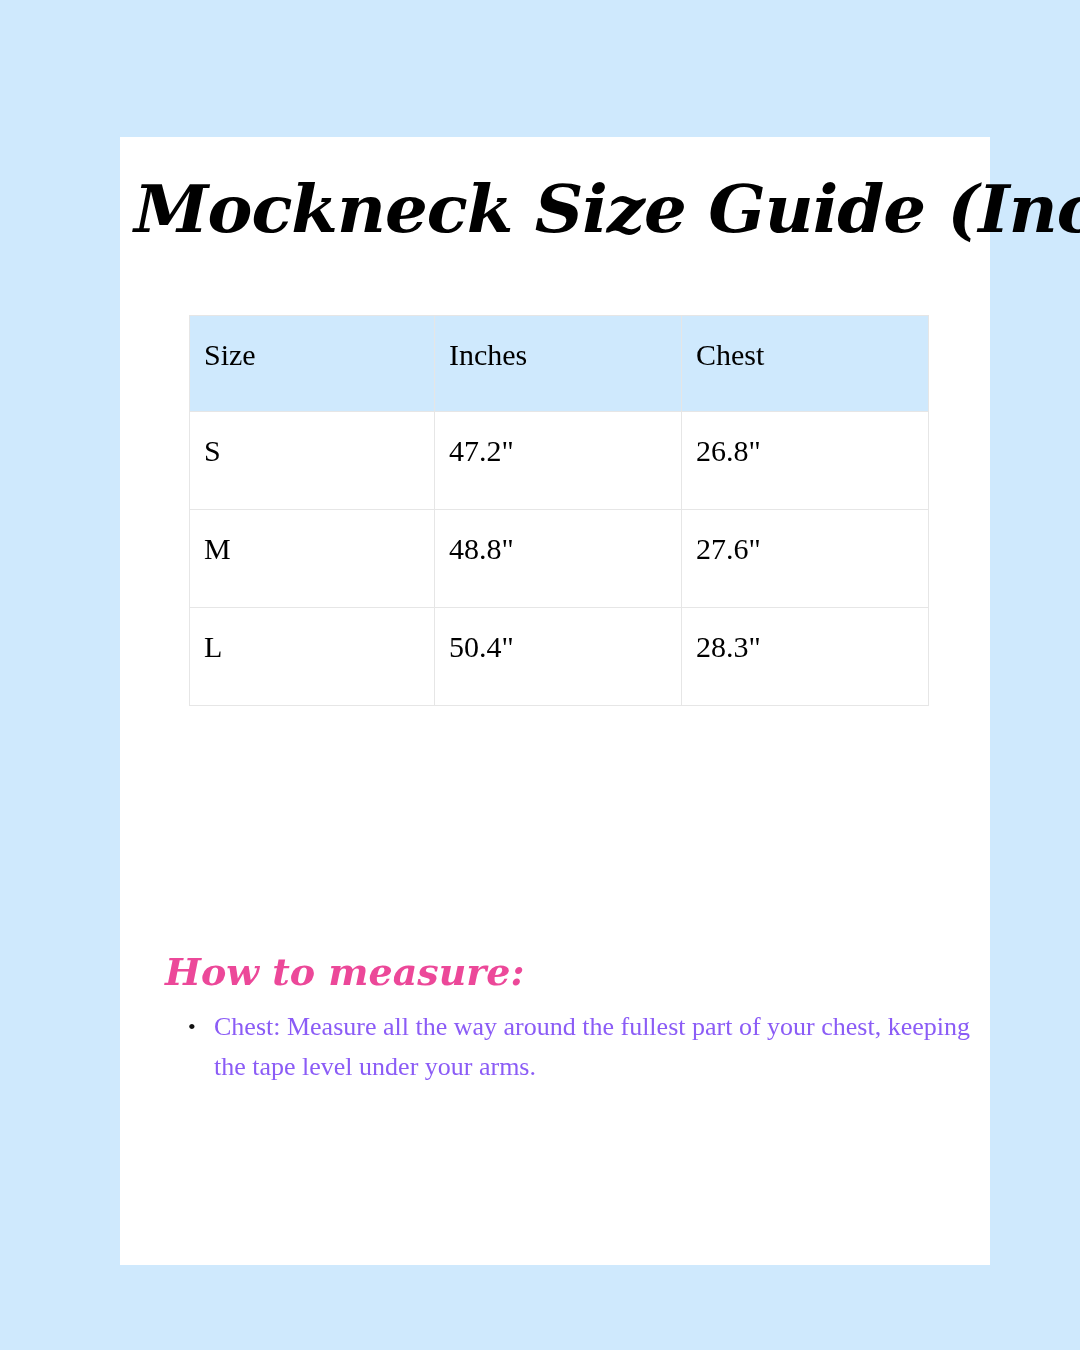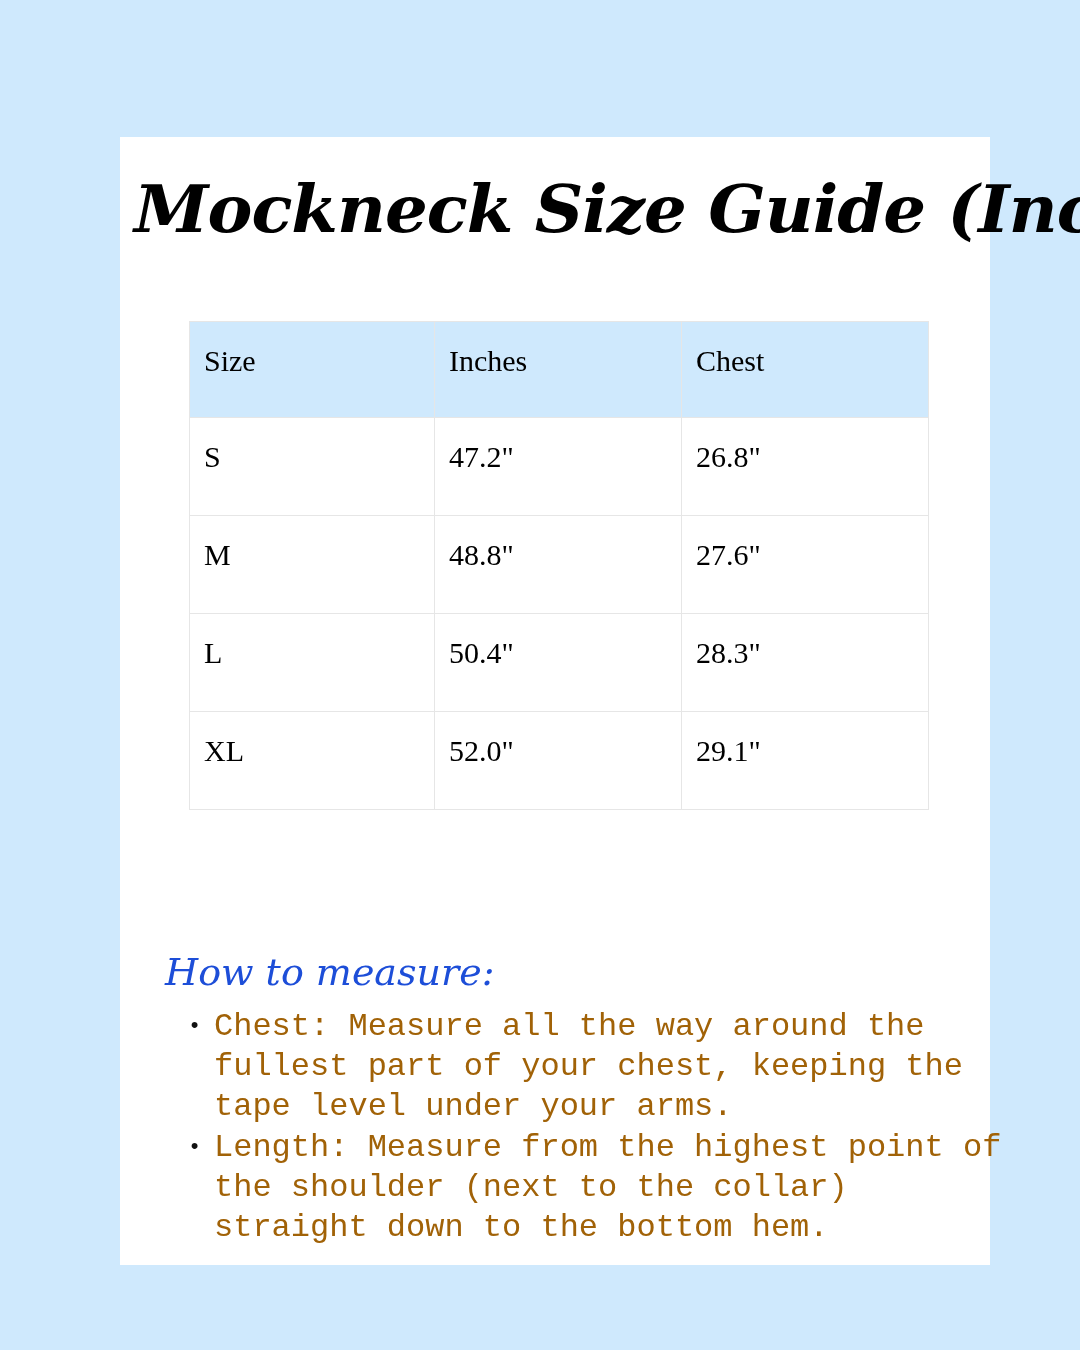--- a/index.html
+++ b/index.html
@@ -47,21 +47,21 @@
     color: #000000;
     white-space: nowrap;
     transform: scaleX(1.02);
     transform-origin: left center;
   }
 
   
   .size-table {
     position: absolute;
     left: 69px;
-    top: 184px;
+    top: 178px;
     width: 739px;
     border-collapse: collapse;
     table-layout: fixed;
   }
   .size-table col.c1 { width: 245px; }
   .size-table col.c2 { width: 247px; }
   .size-table col.c3 { width: 247px; }
 
   .size-table th,
   .size-table td {
@@ -81,44 +81,43 @@
     height: 73px;
   }
 
   
   .howto-heading {
     position: absolute;
     left: 45px;
     top: 812px;
     font-family: "DejaVu Serif", "Liberation Serif", serif;
     font-style: italic;
-    font-weight: 400;
+    font-weight: 700;
     font-size: 38px;
     line-height: 46px;
-    color: #1d4ed8;
+    color: #ec4899;
     white-space: nowrap;
   }
 
   .howto-list {
     position: absolute;
     left: 58px;
     top: 870px;
     width: 790px;
     margin: 0;
     padding: 0 0 0 36px;
     list-style: none;
   }
   .howto-list li {
     position: relative;
-    font-size: 32px;
+    font-size: 26px;
     line-height: 40px;
-    color: #a16207;
+    color: #8b5cf6;
     margin: 0 0 1px 0;
     padding: 0;
-    font-family: Liberation Mono, monospace;
   }
   .howto-list li::before {
     content: "\2022";
     position: absolute;
     left: -26px;
     top: 0;
     font-size: 22px;
     line-height: 40px;
     color: #111111;
   }
@@ -154,29 +153,23 @@
         <tr>
           <td>M</td>
           <td>48.8"</td>
           <td>27.6"</td>
         </tr>
         <tr>
           <td>L</td>
           <td>50.4"</td>
           <td>28.3"</td>
         </tr>
-        <tr>
-          <td>XL</td>
-          <td>52.0"</td>
-          <td>29.1"</td>
-        </tr>
       </tbody>
     </table>
 
     <div class="howto-heading">How to measure:</div>
 
     <ul class="howto-list">
       <li>Chest: Measure all the way around the fullest part of your chest, keeping the tape level under your arms.</li>
-      <li>Length: Measure from the highest point of the shoulder (next to the collar) straight down to the bottom hem.</li>
     </ul>
 
   </div>
 </div>
 
 </body></html>

